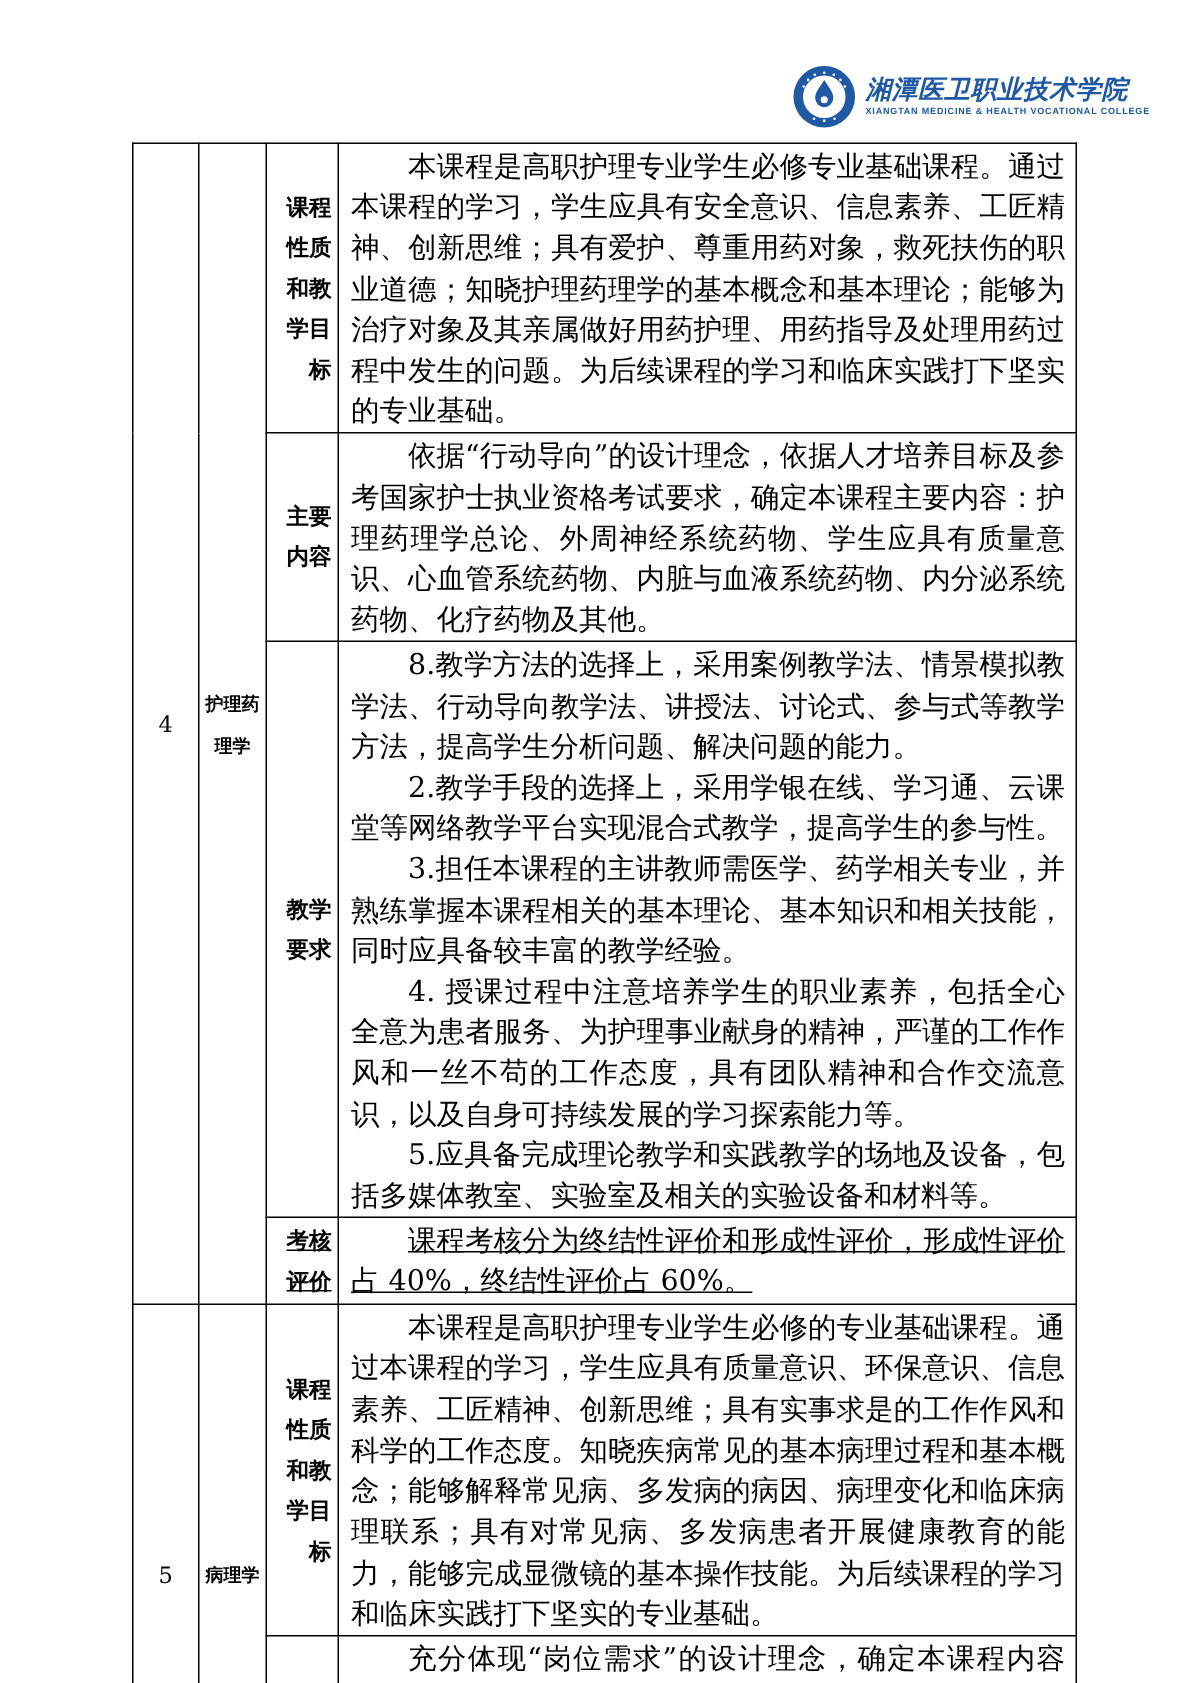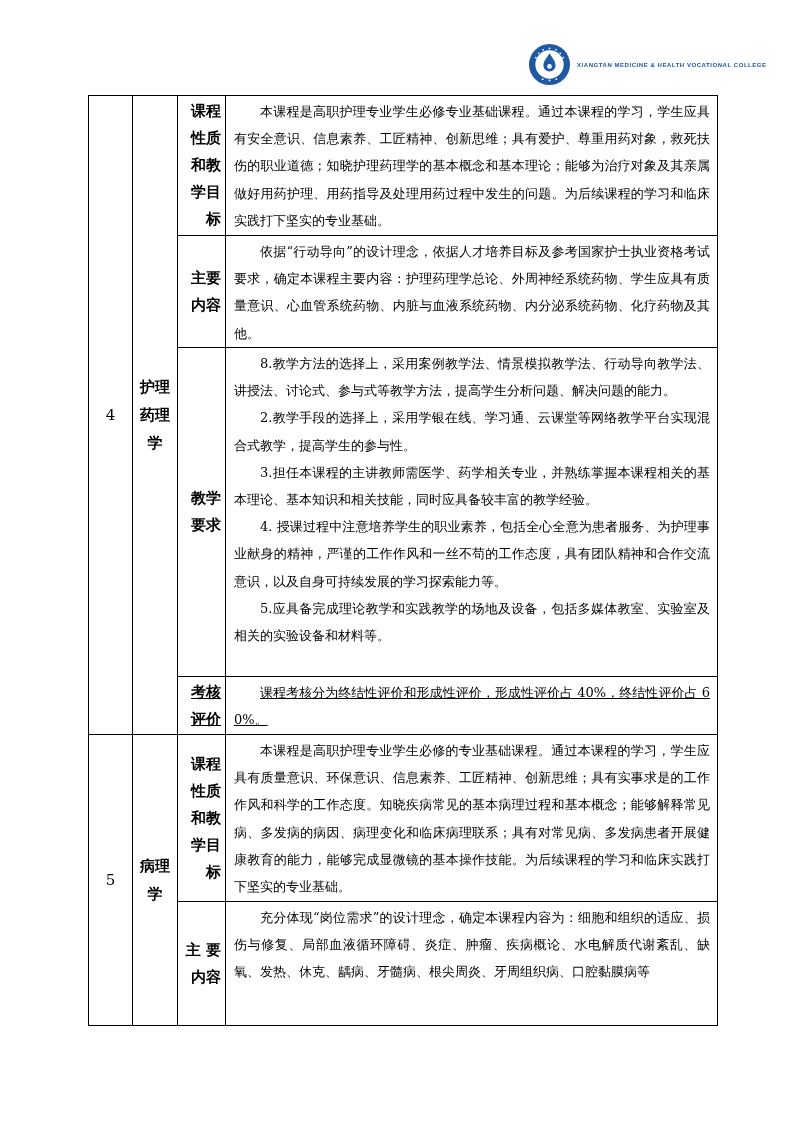--- a/index.html
+++ b/index.html
@@ -33,30 +33,30 @@
   .course-table td{
     border:1.5px solid #000;padding:0;vertical-align:middle;
   }
   col.c-num{width:44px;}
   col.c-course{width:45px;}
   col.c-label{width:48px;}
   col.c-content{width:492px;}
 
   td.num-cell{text-align:center;font-size:15px;font-weight:normal;}
   td.course-cell{
-    text-align:center;font-weight:bold;font-size:15px;line-height:28px;
+    text-align:center;font-weight:bold;font-size:12px;line-height:28px;
     padding:0 4px;
   }
   td.label-cell{
     text-align:right;font-weight:bold;font-size:15px;line-height:27px;
     padding:0 4px;
   }
   td.content-cell{
     vertical-align:top;padding:2px 7px 0 8px;
-    font-size:13px;line-height:27.2px;text-align:justify;
+    font-size:19px;line-height:27.2px;text-align:justify;
   }
   td.content-cell p{margin:0;text-indent:2em;word-break:break-all;}
 
   tr.h137 td{height:137px;}
   tr.h109 td{height:109px;}
   tr.h326 td{height:326px;}
   tr.h55  td{height:55px;text-decoration:underline;}
   tr.h164 td{height:164px;}
   tr.h121 td{height:121px;}
 
@@ -84,20 +84,21 @@
           <circle cx="22" cy="5.6" r="0.9"></circle>
         <circle cx="28.5" cy="7" r="0.9"></circle>
           <circle cx="33" cy="10.5" r="0.9"></circle>
         <circle cx="36" cy="15" r="0.9"></circle>
         <circle cx="15" cy="37" r="0.9"></circle>
           <circle cx="22" cy="38.3" r="0.9"></circle>
           <circle cx="29" cy="37" r="0.9"></circle>
       </g>
     </svg>
     <div class="brand-text">
+      <div class="brand-zh">湘潭医卫职业技术学院</div>
       <div class="brand-en">XIANGTAN MEDICINE &amp; HEALTH VOCATIONAL COLLEGE</div>
     </div>
   </div>
 
   <table class="course-table">
     <colgroup>
       <col class="c-num">
         <col class="c-course">
         <col class="c-label">
         <col class="c-content">

